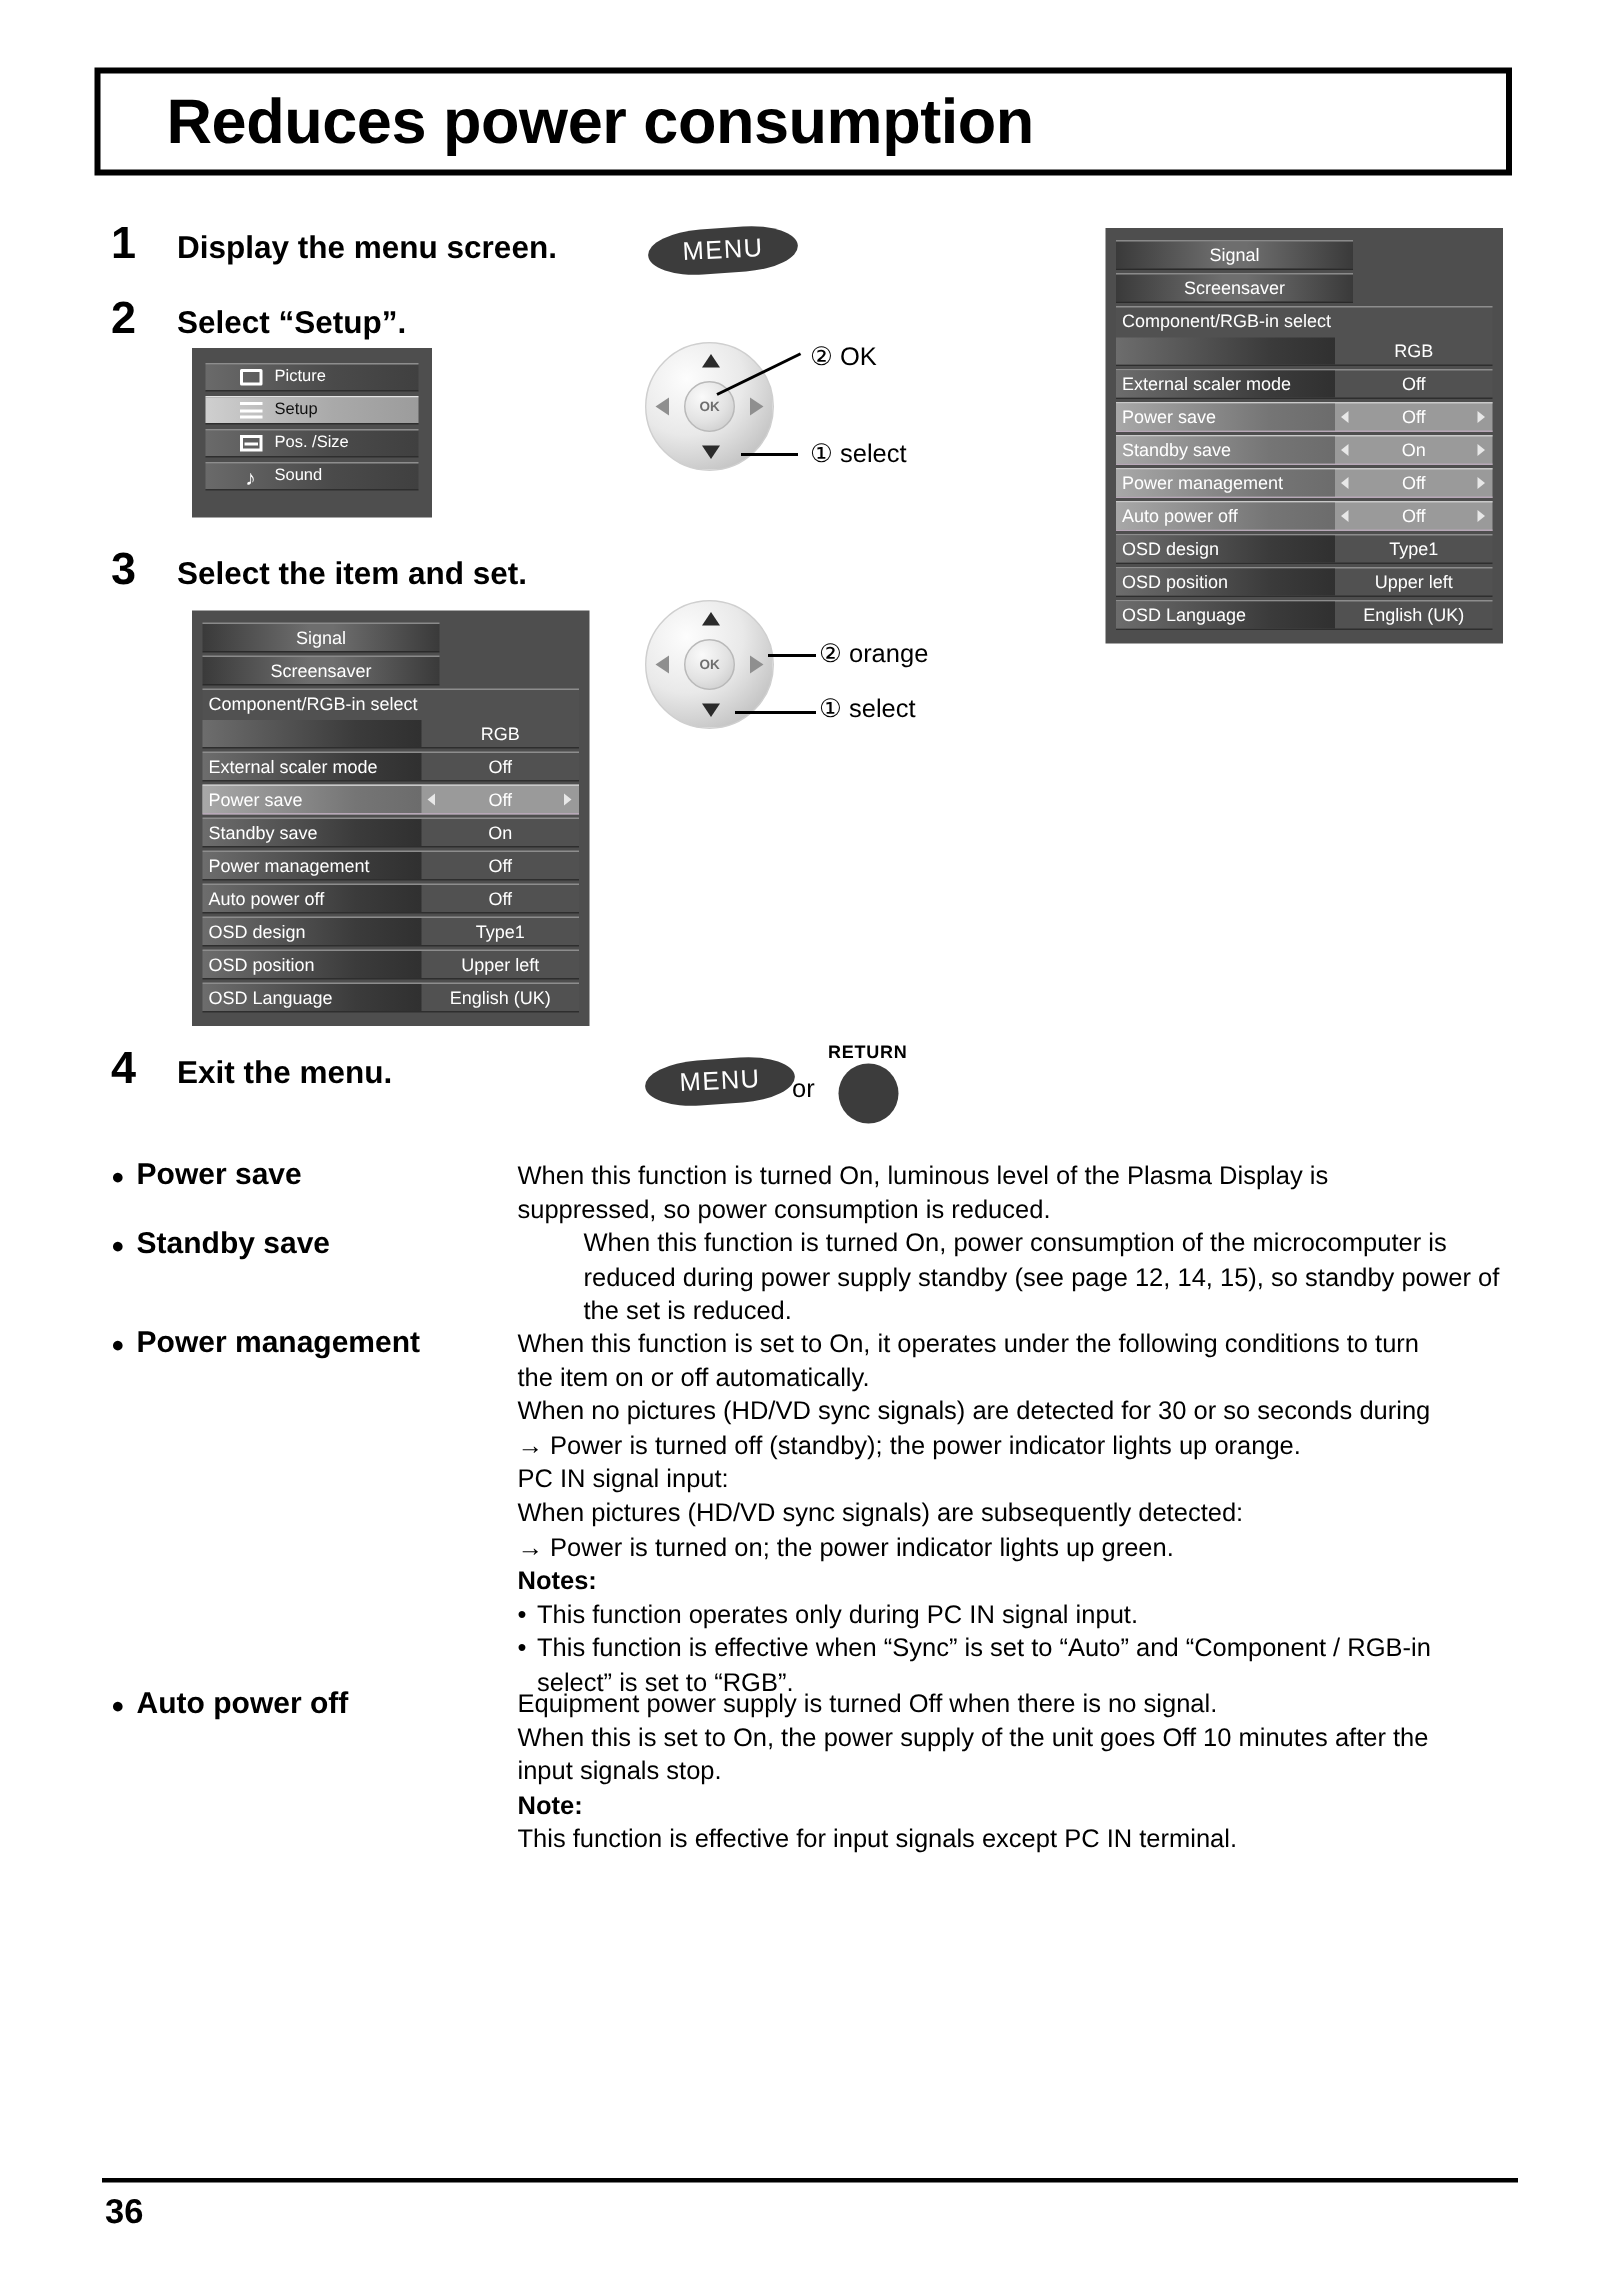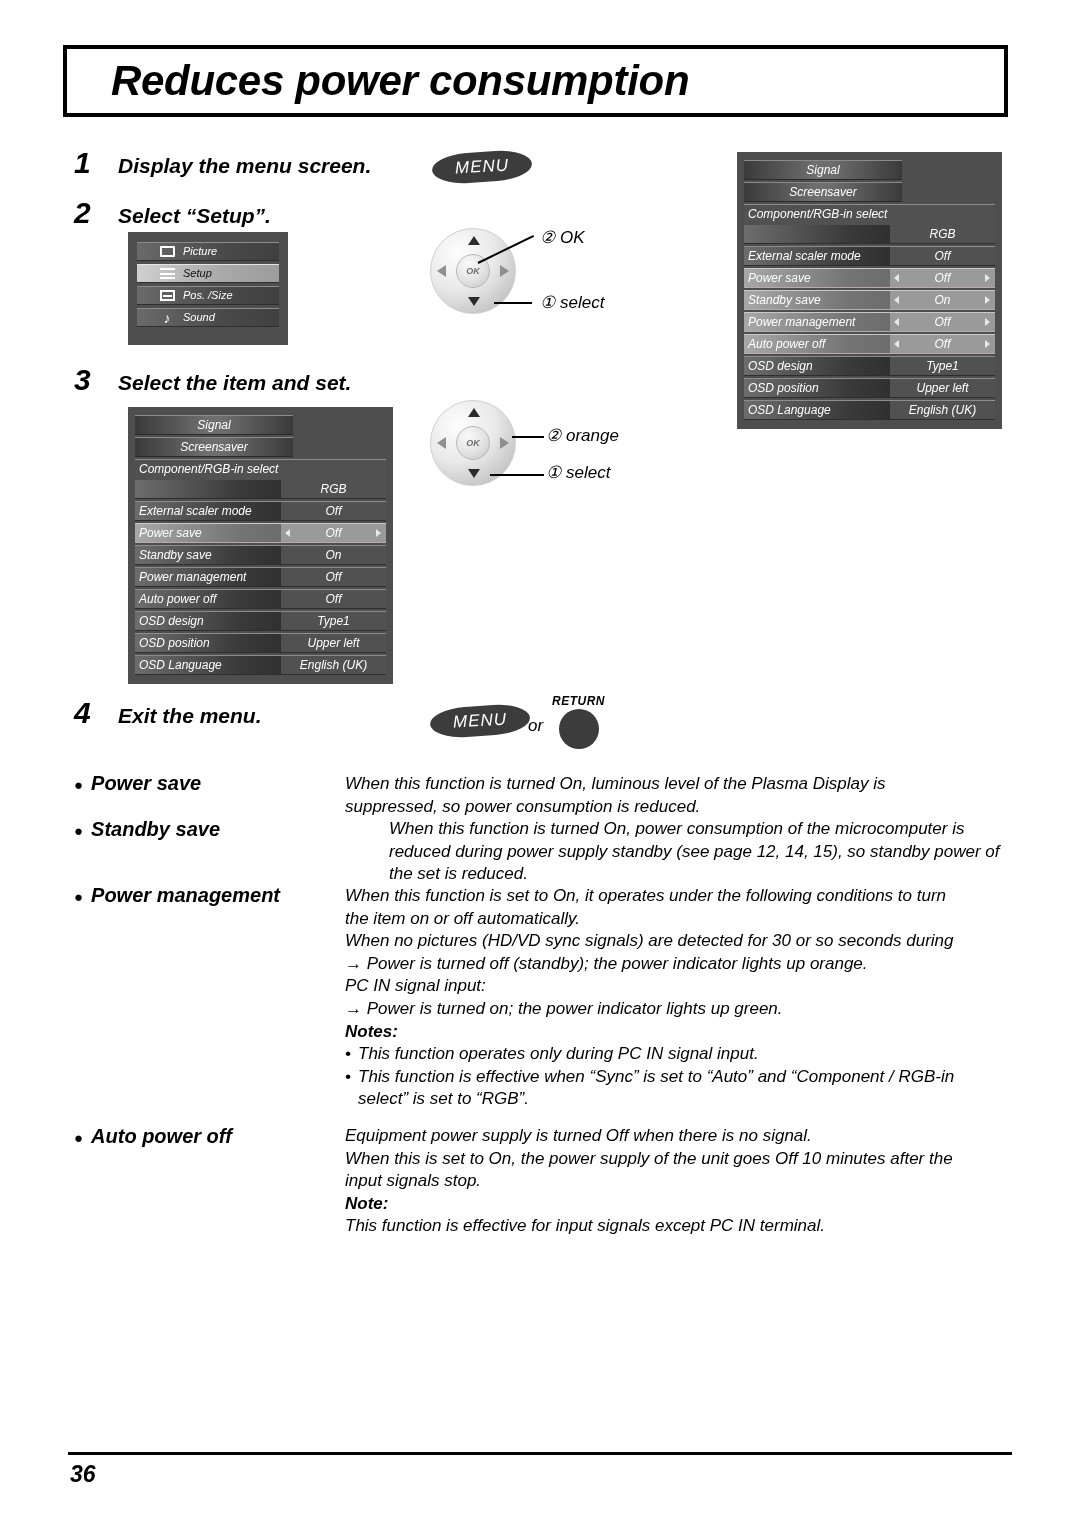--- a/index.html
+++ b/index.html
@@ -3,21 +3,21 @@
 <meta charset="utf-8">
 <style>
   * { box-sizing: border-box; margin: 0; padding: 0; }
   html, body {
     width: 1080px; height: 1528px;
     background: #ffffff;
     font-family: "Liberation Sans", sans-serif;
     color: #000;
     overflow: hidden;
   }
-  .page { position: relative; width: 1080px; height: 1204px; font-style: italic; }
+  .page { position: relative; width: 1080px; height: 1204px; }
 
   
   .title-box {
     position: absolute; left: 63px; top: 45px;
     width: 945px; height: 72px;
     border: 4px solid #000;
     display: flex; align-items: center;
   }
   .title-box h1 {
     font-size: 42px; font-weight: bold; letter-spacing: -0.3px;
@@ -508,20 +508,21 @@
       <p>When this function is turned On, power consumption of the microcomputer is</p>
       <p>reduced during power supply standby (see page 12, 14, 15), so standby power of</p>
       <p>the set is reduced.</p>
     </div>
   <div class="desc-body" id="body-pm">
       <p>When this function is set to On, it operates under the following conditions to turn</p>
       <p>the item on or off automatically.</p>
       <p>When no pictures (HD/VD sync signals) are detected for 30 or so seconds during</p>
       <p>→ Power is turned off (standby); the power indicator lights up orange.</p>
       <p>PC IN signal input:</p>
+      <p>When pictures (HD/VD sync signals) are subsequently detected:</p>
       <p>→ Power is turned on; the power indicator lights up green.</p>
       <p class="hdg">Notes:</p>
       <p class="dot">This function operates only during PC IN signal input.</p>
       <p class="dot">This function is effective when “Sync” is set to “Auto” and “Component / RGB-in</p>
       <p class="cont">select” is set to “RGB”.</p>
     </div>
   <div class="desc-body" id="body-ap">
       <p>Equipment power supply is turned Off when there is no signal.</p>
       <p>When this is set to On, the power supply of the unit goes Off 10 minutes after the</p>
       <p>input signals stop.</p>

